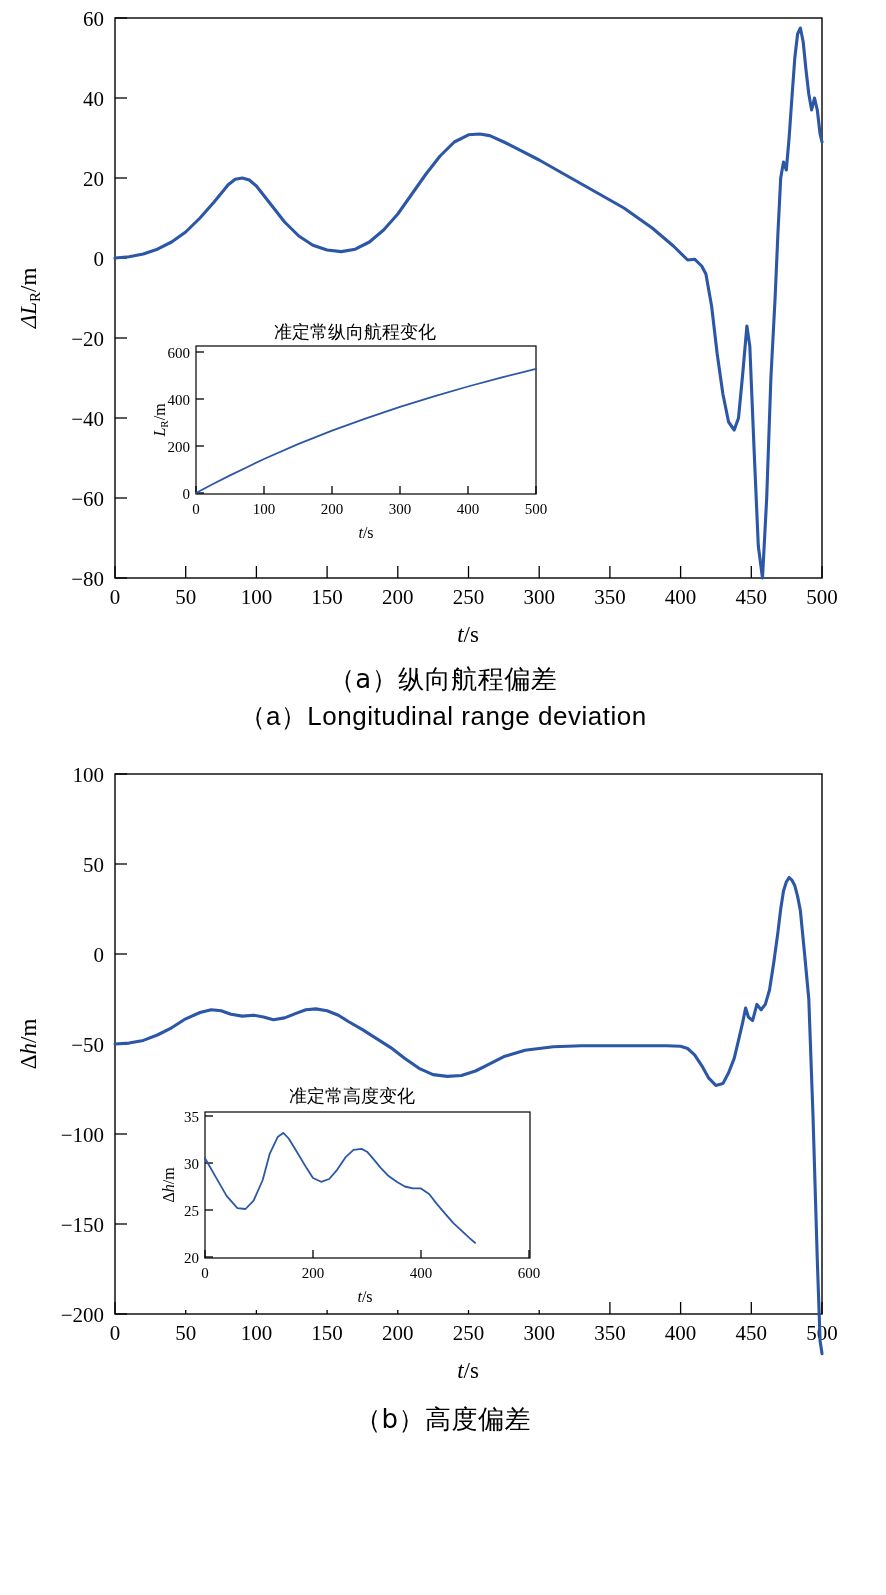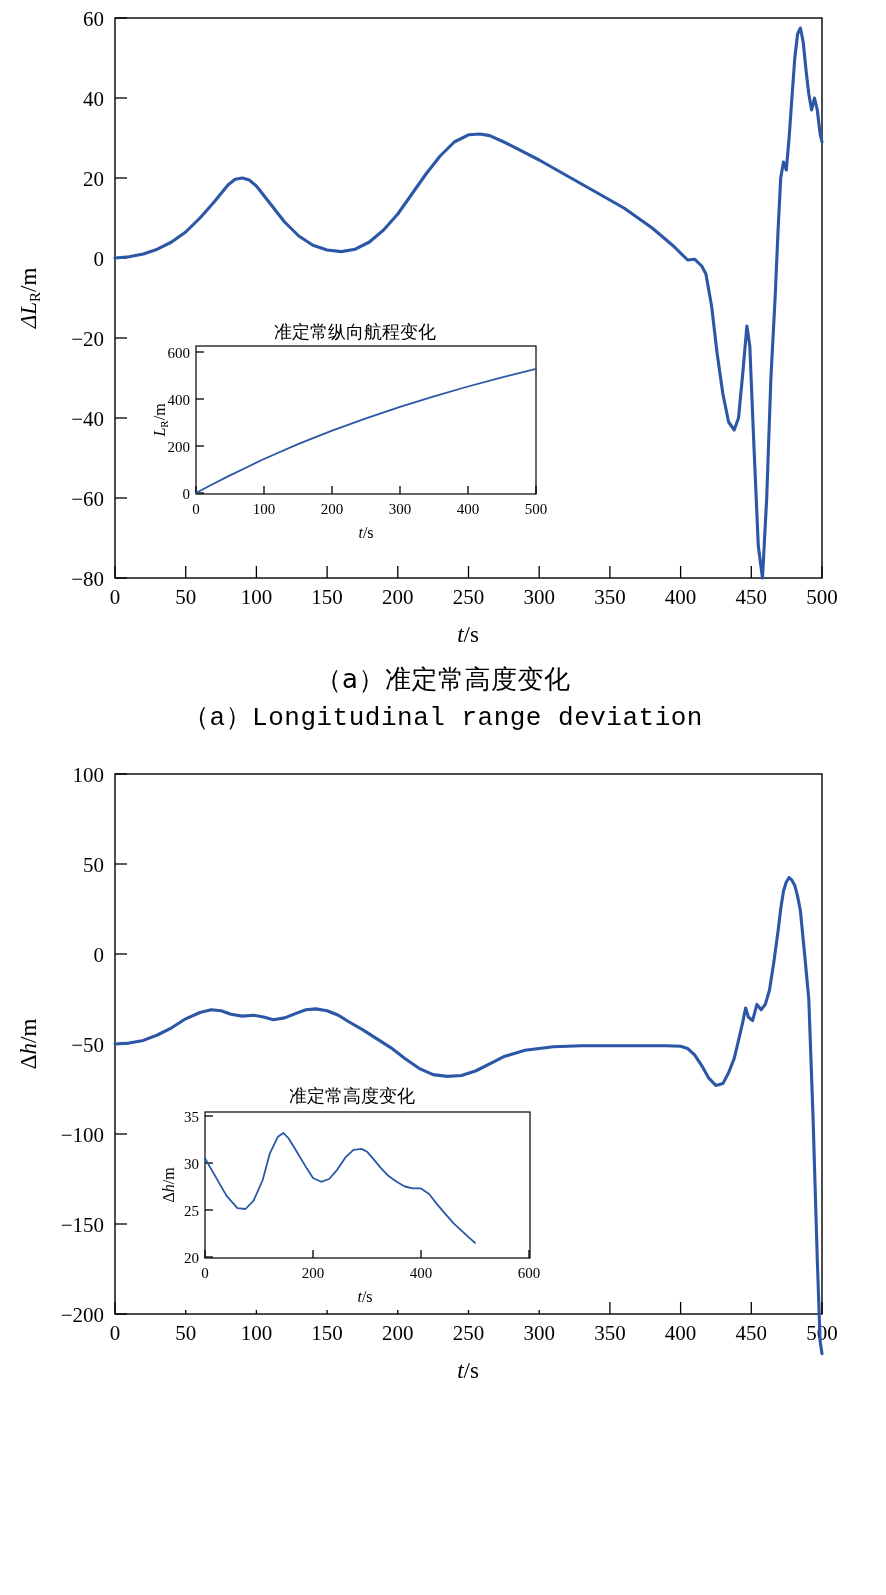--- a/index.html
+++ b/index.html
@@ -3,21 +3,21 @@
 <meta charset="utf-8">
 <style>
   html,body{margin:0;padding:0;background:#ffffff;}
   body{width:886px;height:1595px;font-family:"Liberation Serif",serif;color:#000;}
   .page{position:relative;width:886px;height:1595px;}
   .panel{position:relative;width:886px;}
   .plotwrap{position:relative;}
   svg{display:block;}
   .cap{text-align:center;font-size:27px;letter-spacing:0.5px;margin-top:2px;}
   .cap-cn{font-family:"DejaVu Sans",sans-serif;font-size:26px;}
-  .cap-en{font-family:Liberation Mono, monospace;font-size:26px;}
+  .cap-en{font-family:Liberation Sans, sans-serif;font-size:26px;}
   .tick{stroke:#000;stroke-width:1.3;}
   .tick-lab{font-family:"Liberation Serif",serif;font-size:21px;fill:#000;}
   .tick-lab-s{font-family:"Liberation Serif",serif;font-size:15px;fill:#000;}
   .ax-title{font-family:"Liberation Serif",serif;font-size:23px;fill:#000;font-style:italic;}
   .ax-title-s{font-family:"Liberation Serif",serif;font-size:16px;fill:#000;font-style:italic;}
   .curve{fill:none;stroke:#2b57a6;stroke-width:3.1;stroke-linejoin:round;stroke-linecap:round;}
   .curve-s{fill:none;stroke:#2b57a6;stroke-width:1.8;stroke-linejoin:round;stroke-linecap:round;}
   .inset-title{font-family:"DejaVu Sans",sans-serif;font-size:18px;fill:#000;}
   .inset-bg{fill:#ffffff;stroke:none;}
 </style>
@@ -124,21 +124,21 @@
             </text>
           </g>
           <text class="ax-title-s" x="366" y="538" text-anchor="middle">
             <tspan font-style="italic">t</tspan><tspan font-style="normal">/s</tspan>
           </text>
 
           <path class="curve-s" d="M196,493 L213,484 L230,475.4 L247,467.2 L264,459 L298,444.1 L332,430.7 L366,418.3 L400,406.9 L434,396.4 L468,386.5 L502,377.4 L536,368.9"></path>
         </g>
       </svg>
     </div>
-    <div class="cap cap-cn">（a）准定常高度变化</div>
+    <div class="cap cap-cn">（a）纵向航程偏差</div>
     <div class="cap cap-en">（a）Longitudinal  range  deviation</div>
   </div>
 
   <div class="panel" style="margin-top:26px;">
     <div class="plotwrap">
       <svg width="886" height="640" viewBox="0 0 886 640">
 
         <rect x="115" y="14" width="707" height="540" fill="none" stroke="#000" stroke-width="1.4"></rect>
 
         <g>
@@ -225,15 +225,16 @@
             </text>
           </g>
           <text class="ax-title-s" x="365" y="542" text-anchor="middle">
             <tspan font-style="italic">t</tspan><tspan font-style="normal">/s</tspan>
           </text>
 
           <path class="curve-s" d="M205,398.3 L215.8,417.1 L226.6,435.9 L237.4,448.1 L245.5,449 L253.6,440.6 L262.7,420 L269.8,393.6 L277.9,376.7 L283.3,372.9 L288.7,378.5 L296.8,391.7 L306.9,408.6 L313,418.0 L321.1,421.8 L329.2,419.0 L337.3,409.6 L345.4,397.4 L353.5,389.8 L361.6,388.9 L367,391.7 L373.5,399.2 L380.5,407.6 L388.6,416.1 L396.7,421.8 L404.8,426.5 L412.9,428.4 L421,428.4 L429.1,434.0 L437.2,444.4 L445.3,453.8 L453.4,463.1 L461.5,470.6 L469.6,478.1 L475,482.8"></path>
         </g>
       </svg>
     </div>
+    <div class="cap cap-cn">（b）高度偏差</div>
   </div>
 
 </div>
 
 </body></html>

